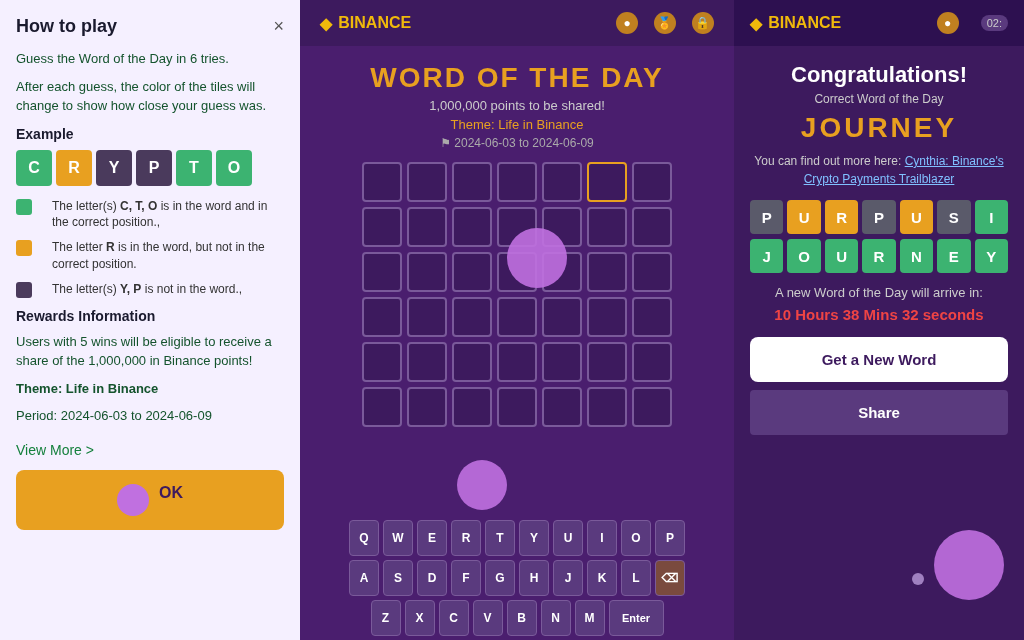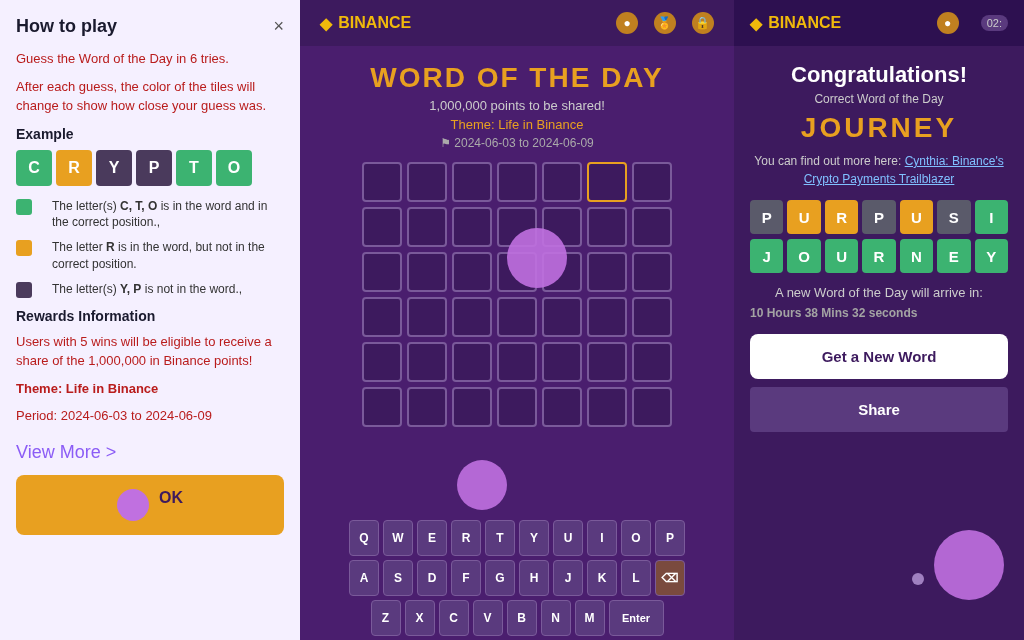--- a/index.html
+++ b/index.html
@@ -37,21 +37,21 @@
     }
     .howtoplay-close {
       cursor: pointer;
       font-size: 18px;
       color: #555;
       background: none;
       border: none;
     }
     .howtoplay-body p {
       font-size: 13px;
-      color: #b91c1c;
+      color: #14532d;
       margin-bottom: 8px;
       line-height: 1.5;
     }
     .howtoplay-section-title {
       font-size: 14px;
       font-weight: bold;
       color: #1a1a2e;
       margin: 10px 0 8px;
     }
     .example-tiles {
@@ -101,22 +101,22 @@
       color: #333;
       margin-bottom: 3px;
     }
     .theme-info span { font-weight: bold; }
     .period-info {
       font-size: 13px;
       color: #333;
       margin-bottom: 6px;
     }
     .view-more {
-      font-size: 18px;
-      color: #8b5cf6;
+      font-size: 14px;
+      color: #15803d;
       cursor: pointer;
       text-decoration: none;
       display: block;
       margin-bottom: 12px;
       margin-top: 16px;
     }
     .ok-button {
       width: 100%;
       padding: 14px;
       background: #e8a020;
@@ -357,24 +357,24 @@
     .guess-tile.gray { background: #5a5a6a; }
     .guess-tile.orange { background: #e8a020; }
     .guess-tile.green { background: #3cb371; }
     .timer-section {
       font-size: 13px;
       color: #ccc;
       margin-bottom: 6px;
       text-align: center;
     }
     .timer-value {
-      font-size: 12px;
-      font-weight: bold;
-      color: #a3a3a3;
-      text-align: left;
+      font-size: 15px;
+      font-weight: bold;
+      color: #ef4444;
+      text-align: center;
       margin-bottom: 14px;
     }
     .get-new-word-btn {
       width: 100%;
       padding: 14px;
       background: #ffffff;
       color: #3d1a5e;
       font-size: 15px;
       font-weight: bold;
       border: none;

